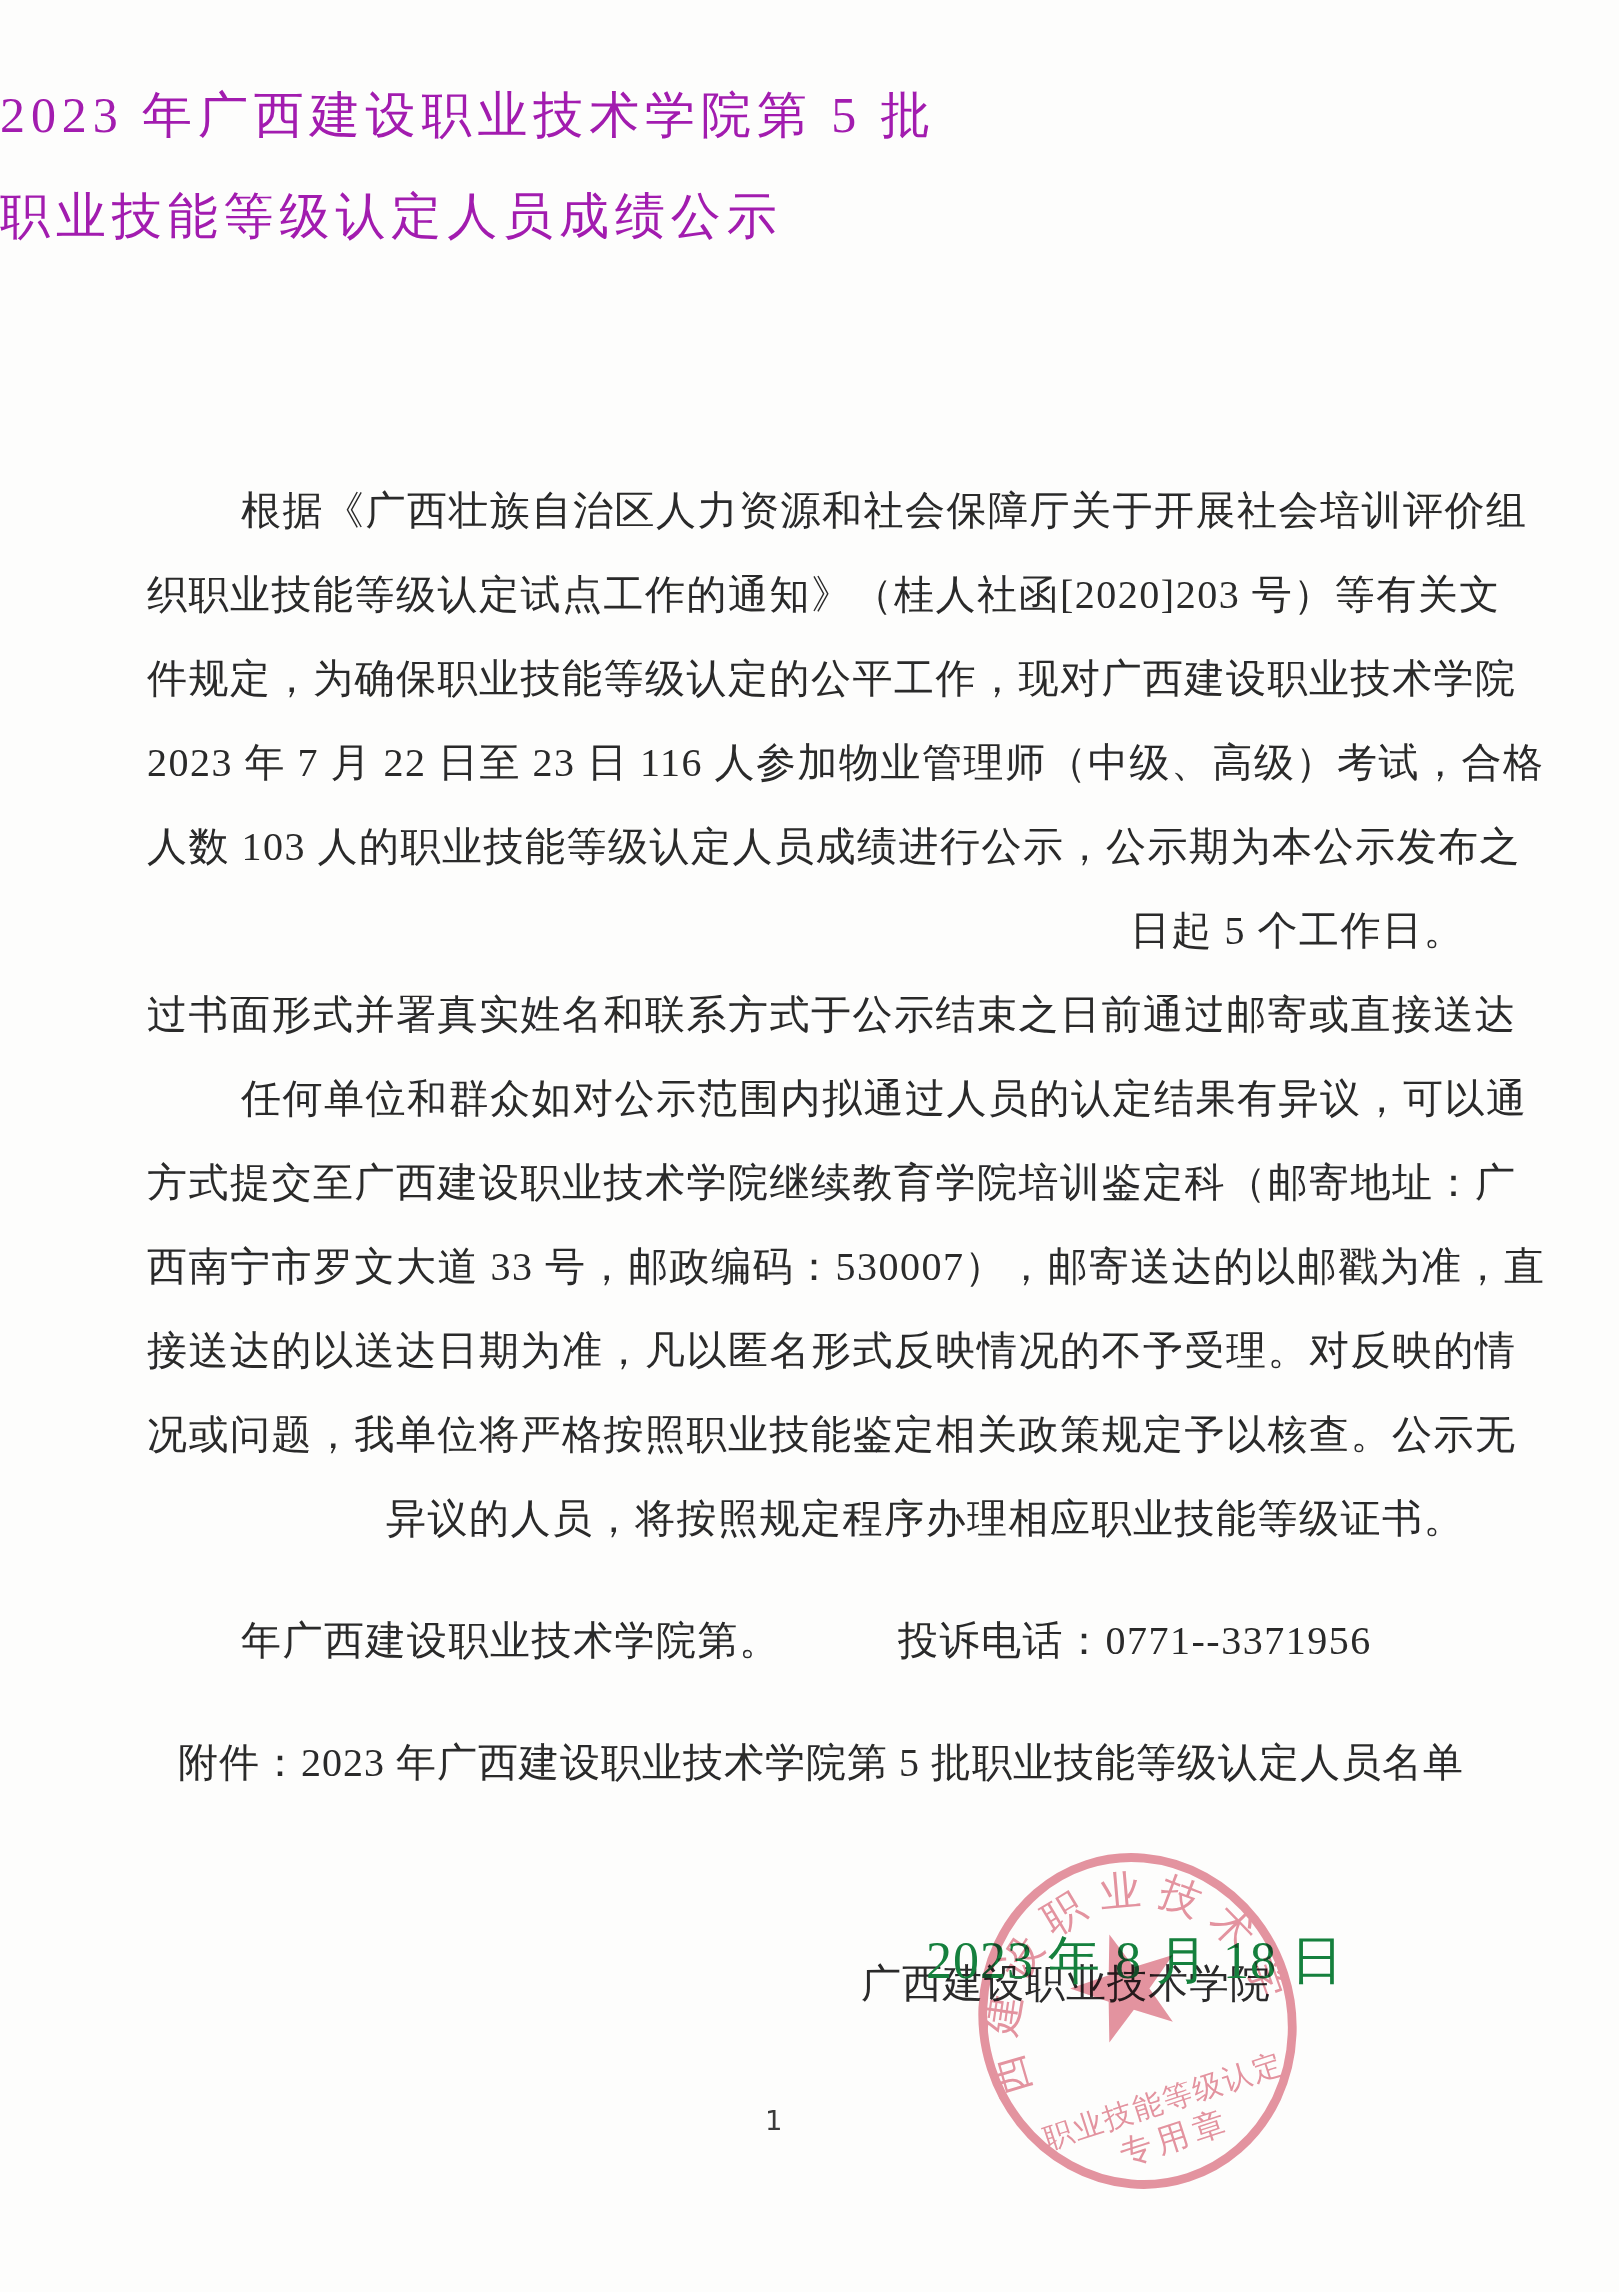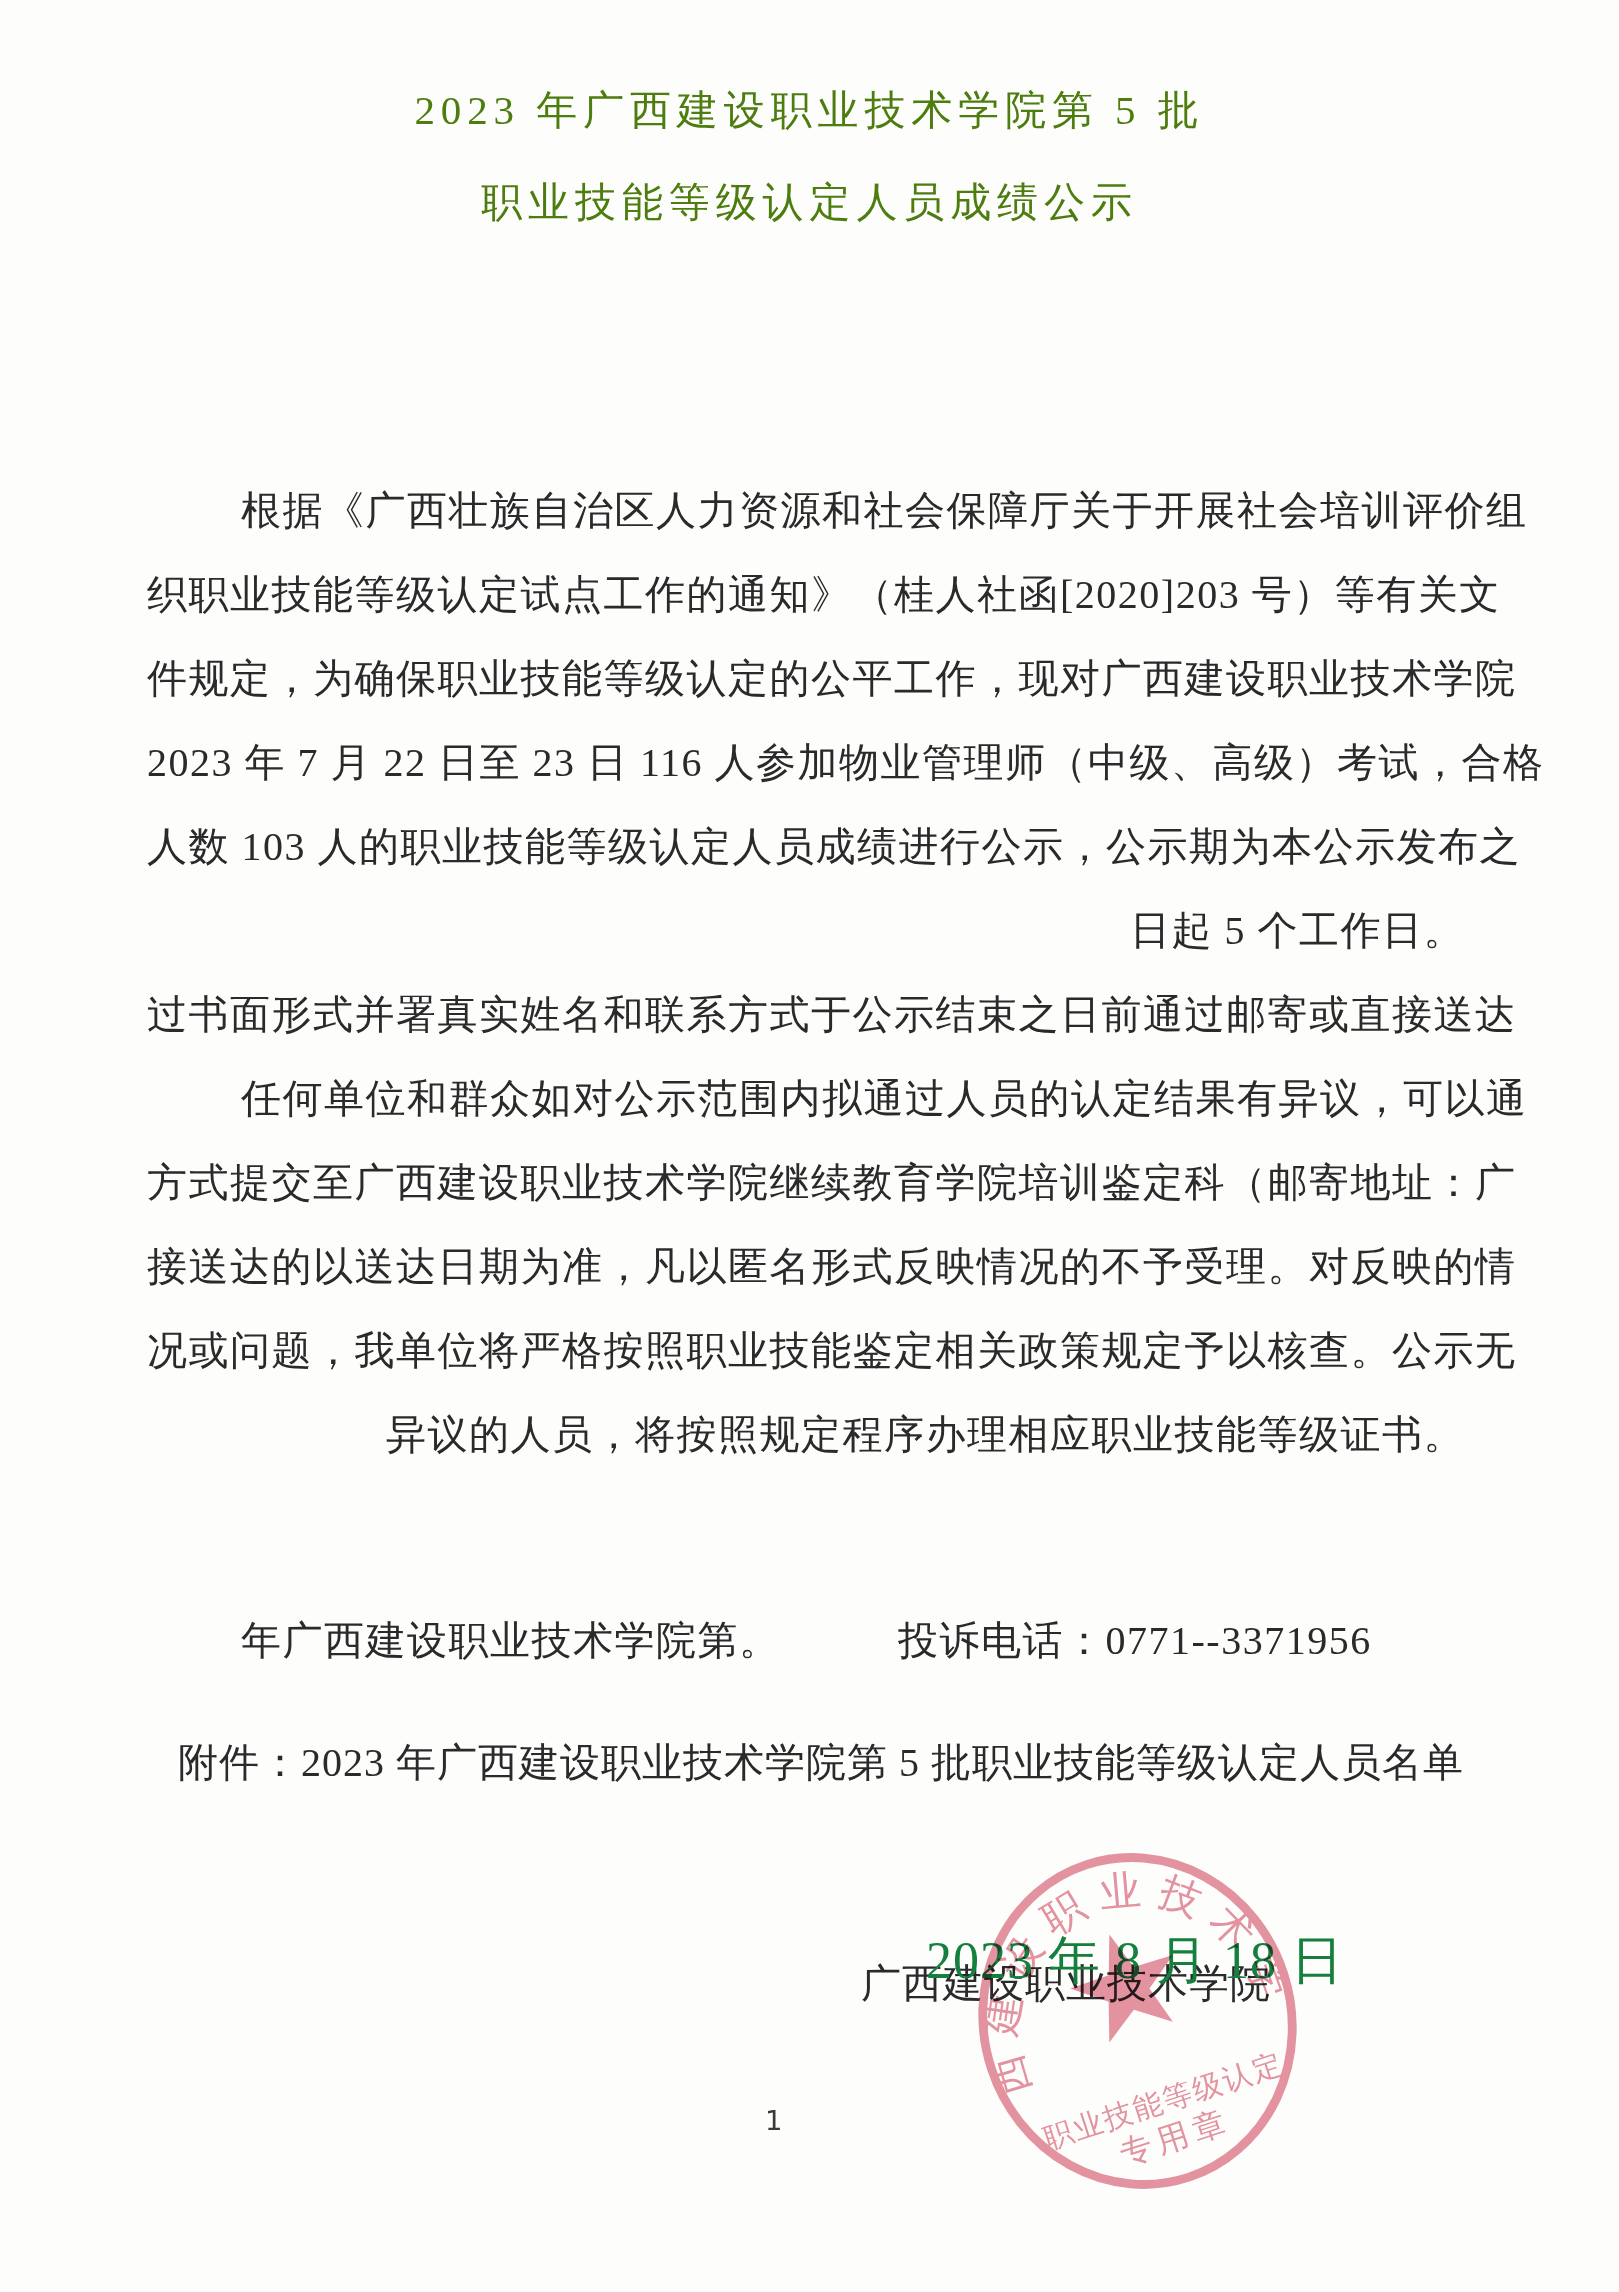--- a/index.html
+++ b/index.html
@@ -7,24 +7,23 @@
     position:relative;
     width:1619px;height:2293px;
     margin:0 auto;
     background:#fdfdfc;
     overflow:hidden;
     font-family:"Liberation Serif","DejaVu Serif",serif;
     color:#262626;
   }
   .doc-title{
     position:absolute;left:0;top:90px;width:1619px;
-    text-align:center;
-    font-size:41px;
+    font-size:50px;
     letter-spacing:5.9px;
-    color:#4d7c0f;
+    color:#a21caf;
     line-height:1;
   }
   .doc-title .t-line{display:block;}
   .doc-title .t-line2{margin-top:51px;}
   .body-text{
     position:absolute;left:147px;top:469px;width:1318px;
   }
   .line{
     font-size:40px;
     line-height:84px;
@@ -84,20 +83,21 @@
   <div class="body-text">
       <div class="line indent">根据《广西壮族自治区人力资源和社会保障厅关于开展社会培训评价组</div>
       <div class="line">织职业技能等级认定试点工作的通知》（桂人社函[2020]203 号）等有关文</div>
       <div class="line">件规定，为确保职业技能等级认定的公平工作，现对广西建设职业技术学院</div>
       <div class="line">2023 年 7 月 22 日至 23 日 116 人参加物业管理师（中级、高级）考试，合格</div>
       <div class="line">人数 103 人的职业技能等级认定人员成绩进行公示，公示期为本公示发布之</div>
       <div class="line">日起 5 个工作日。</div>
       <div class="line">过书面形式并署真实姓名和联系方式于公示结束之日前通过邮寄或直接送达</div>
       <div class="line indent">任何单位和群众如对公示范围内拟通过人员的认定结果有异议，可以通</div>
       <div class="line">方式提交至广西建设职业技术学院继续教育学院培训鉴定科（邮寄地址：广</div>
+      <div class="line">西南宁市罗文大道 33 号，邮政编码：530007），邮寄送达的以邮戳为准，直</div>
       <div class="line">接送达的以送达日期为准，凡以匿名形式反映情况的不予受理。对反映的情</div>
       <div class="line">况或问题，我单位将严格按照职业技能鉴定相关政策规定予以核查。公示无</div>
       <div class="line">异议的人员，将按照规定程序办理相应职业技能等级证书。</div>
     </div>
 
   <div class="notice-line">
     <span class="protect">年广西建设职业技术学院第。</span>
     <span class="phone">投诉电话：0771--3371956</span>
   </div>
 

